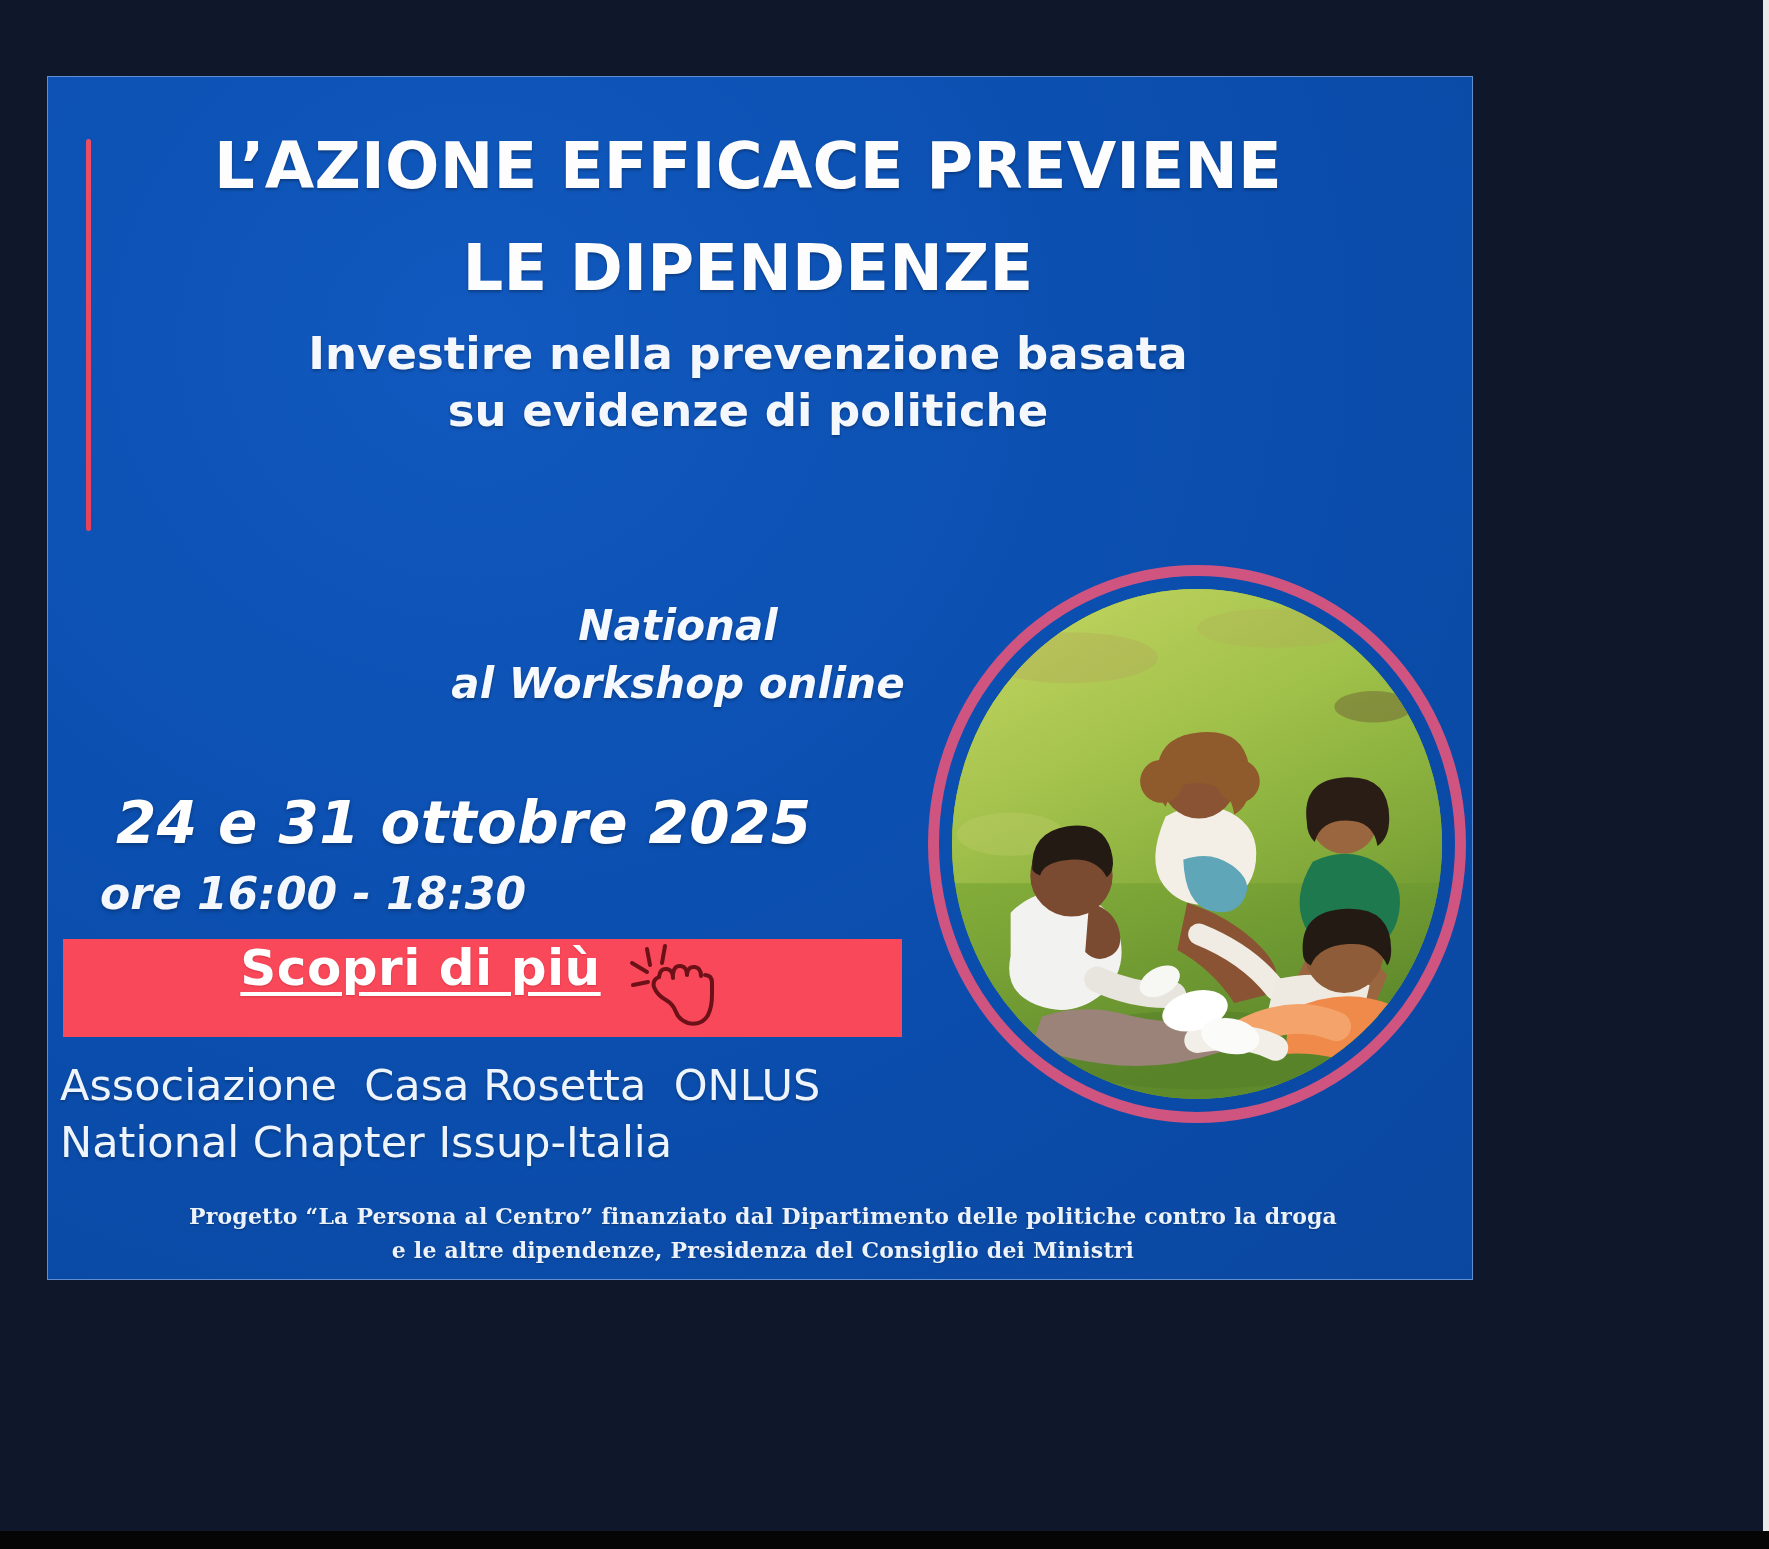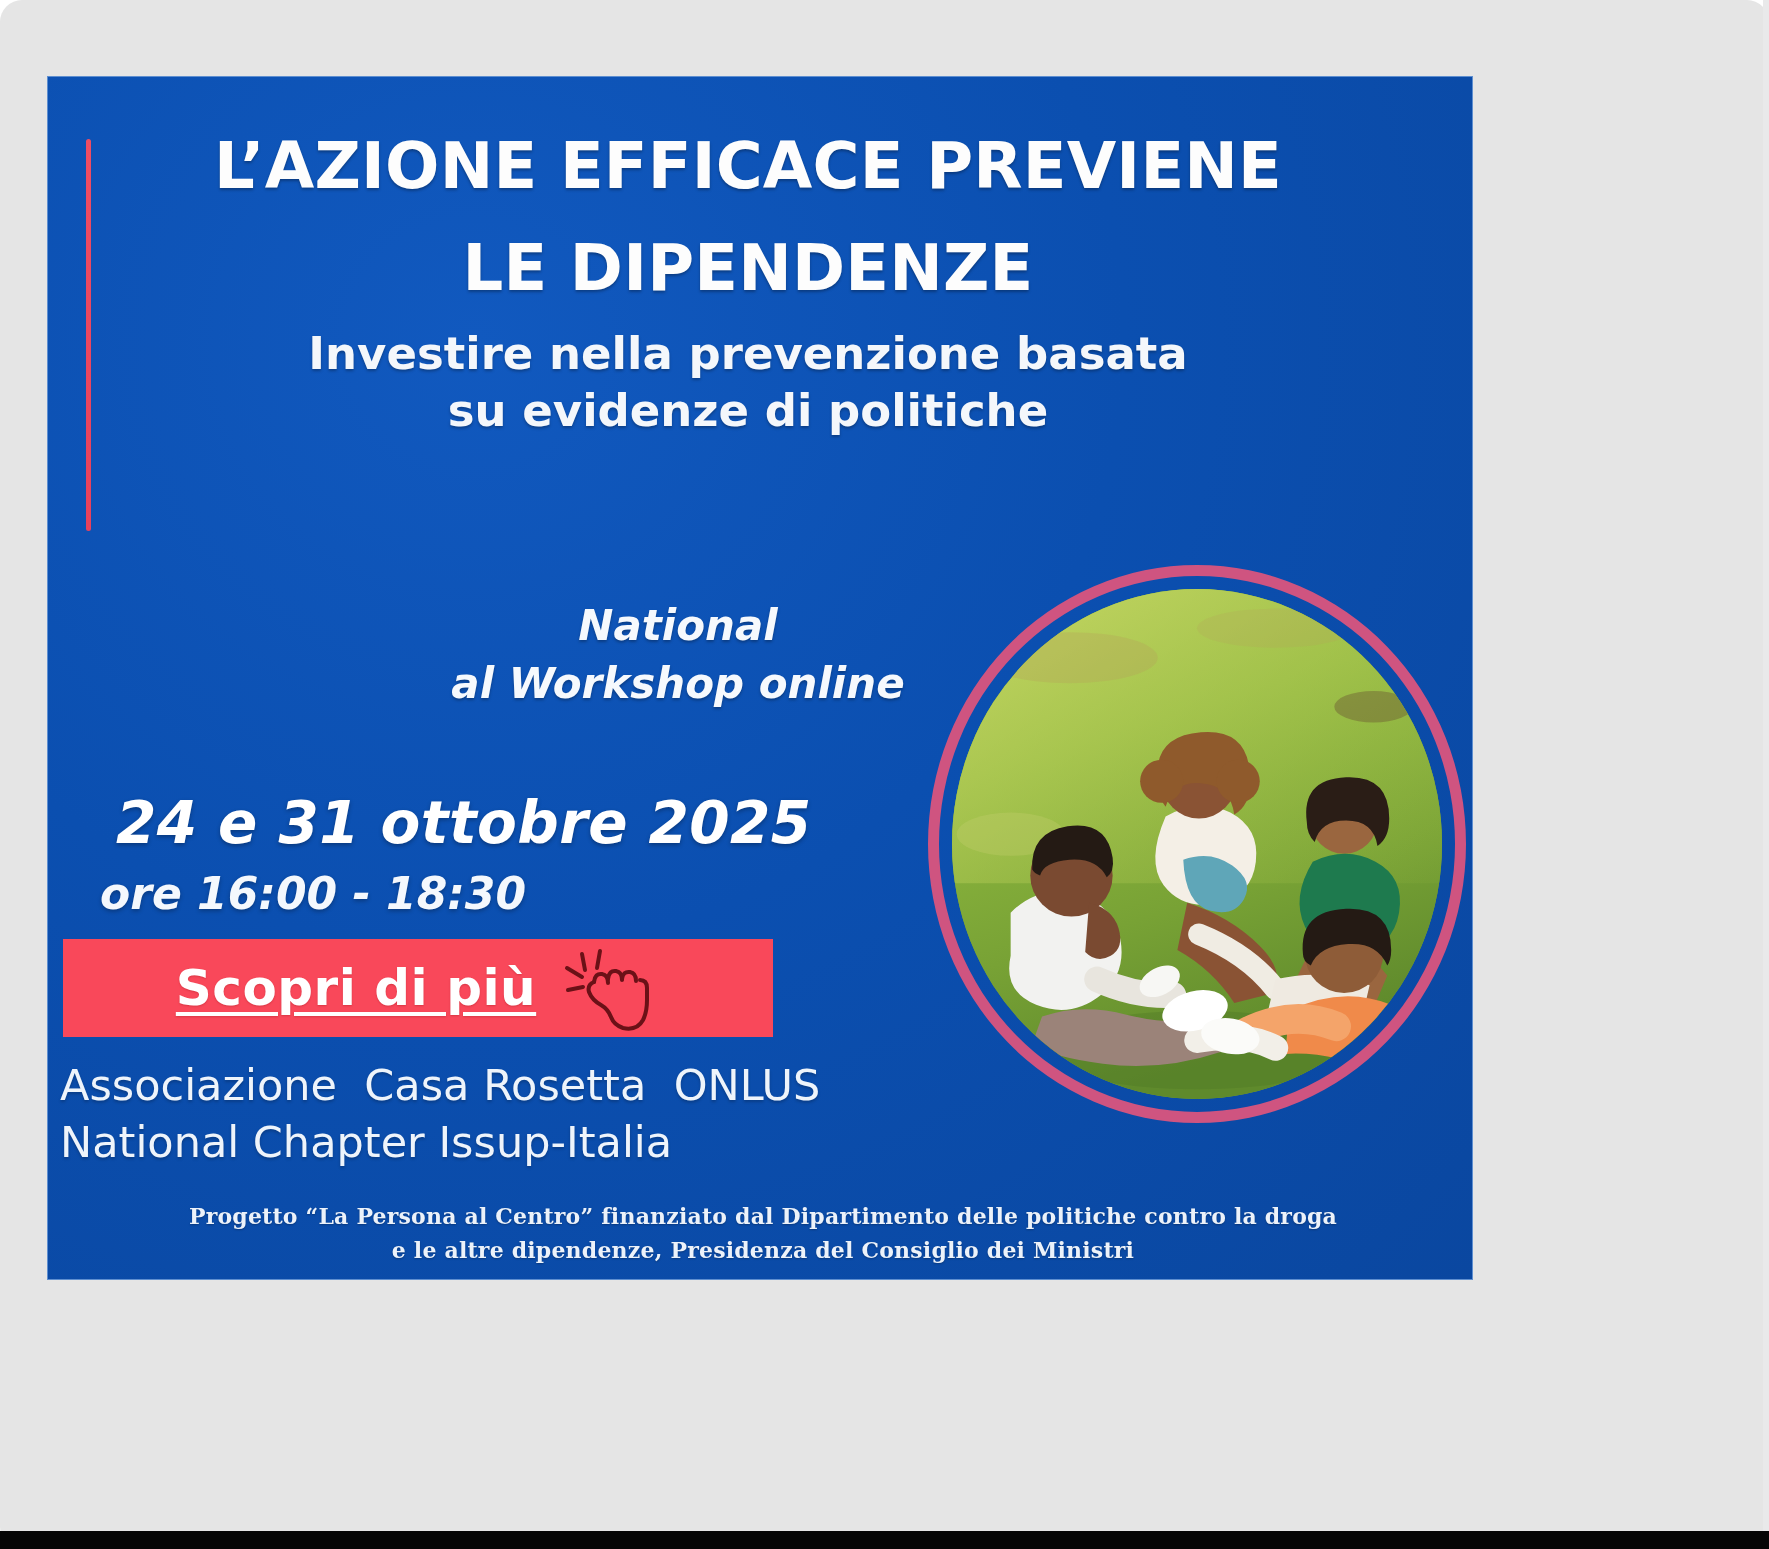--- a/index.html
+++ b/index.html
@@ -12,22 +12,21 @@
     height: 1549px;
     font-family: "Liberation Sans", sans-serif;
     overflow: hidden;
     position: relative;
   }
 
   
   #page {
     position: absolute;
     inset: 0;
-    background: #e5e5e5;
-    border-radius: 22px;
+    background: #0f172a;
   }
 
   
   #bottom-strip {
     position: absolute;
     left: 0;
     bottom: 0;
     width: 1769px;
     height: 18px;
     background: #050505;
@@ -151,25 +150,25 @@
     color: #f4f8fd;
     text-shadow: 0 2px 4px rgba(0,0,0,0.28);
     margin: 16px 0 0 0;
   }
 
   
   #cta-button {
     position: absolute;
     left: 15px;
     top: 862px;
-    width: 710px;
+    width: 839px;
     height: 98px;
     background: #f9485a;
     display: flex;
-    align-items: center;
+    align-items: flex-start;
     justify-content: center;
     gap: 28px;
     cursor: pointer;
     border: none;
     padding: 0;
   }
   #cta-label {
     font-family: "DejaVu Sans", sans-serif;
     font-weight: bold;
     font-size: 50px;

